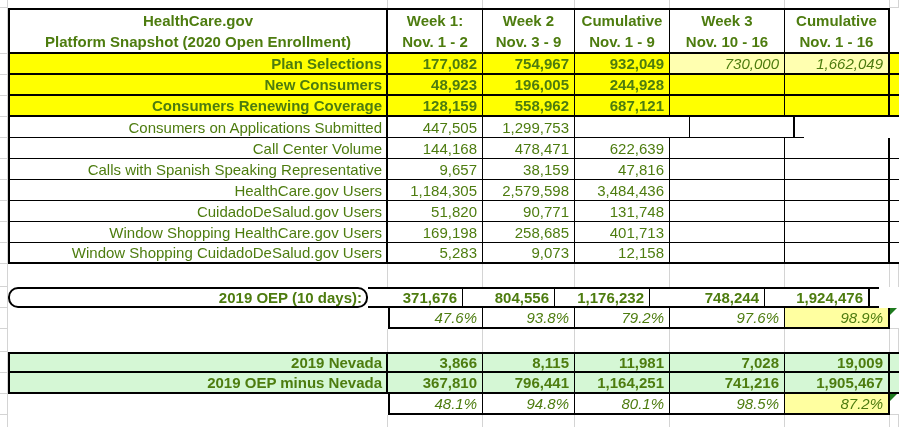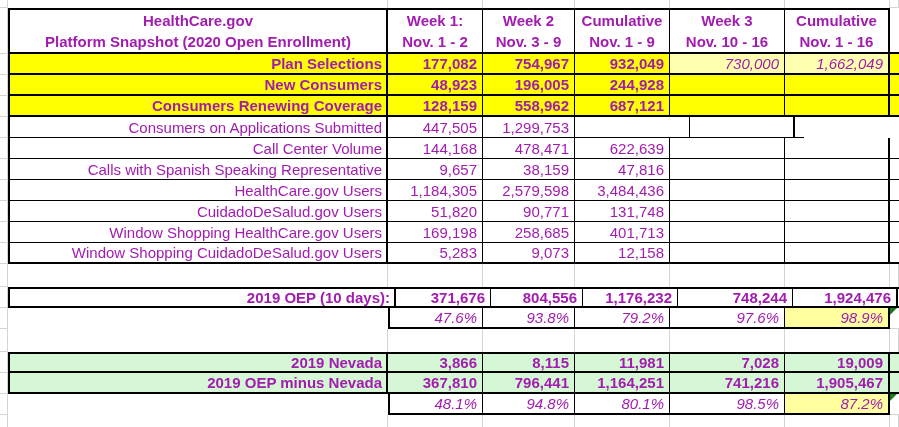--- a/index.html
+++ b/index.html
@@ -1,18 +1,18 @@
 <!DOCTYPE html>
 <html><head>
 <meta charset="utf-8">
 <style>
   html,body { margin:0; padding:0; background:#ffffff; }
   .sheet {
     position:relative; width:899px; height:427px; background:#ffffff;
-    font-family:"Liberation Sans", sans-serif; font-size:15px; color:#a21caf;
+    font-family:"Liberation Sans", sans-serif; font-size:15px; color:#4d7c0f;
     overflow:hidden;
   }
   .r { position:absolute; display:flex; left:8px; }
   .c {
     box-sizing:border-box; height:100%; flex:0 0 auto; position:relative;
     display:flex; align-items:center; overflow:hidden; white-space:nowrap;
     background:#ffffff;
   }
   .num { justify-content:flex-end; padding-right:5px; }
   .lbl { justify-content:flex-end; padding-right:4px;padding-left:33px; }
@@ -177,21 +177,21 @@
     <div class="r" style="top: 264px; height: 23px;">
       <div class="c" style="width: 380px; border-right: 1px solid rgb(212, 212, 212);"></div>
       <div class="c" style="width: 95px; border-right: 1px solid rgb(212, 212, 212);"></div>
       <div class="c" style="width: 92px; border-right: 1px solid rgb(212, 212, 212);"></div>
       <div class="c" style="width: 95px; border-right: 1px solid rgb(212, 212, 212);"></div>
       <div class="c" style="width: 115px; border-right: 1px solid rgb(212, 212, 212);"></div>
       <div class="c" style="width: 105px; border-right: 1px solid rgb(212, 212, 212);"></div>
       <div class="c" style="width: 9px; border-right: 1px solid rgb(212, 212, 212);"></div>
     </div>
     <div class="r" style="top: 287px; height: 21px;">
-      <div class="c lbl bold" style="width: 388px; border-width: 2px; border-style: solid; border-color: rgb(0, 0, 0);">2019 OEP (10 days):</div>
+      <div class="c lbl bold" style="width: 360px; border-width: 2px; border-style: solid; border-color: rgb(0, 0, 0); border-radius: 10px;">2019 OEP (10 days):</div>
       <div class="c num bold" style="width: 95px; border-right: 1px solid rgb(0, 0, 0); border-top: 2px solid rgb(0, 0, 0); border-bottom: 2px solid rgb(0, 0, 0);">371,676</div>
       <div class="c num bold" style="width: 92px; border-right: 1px solid rgb(0, 0, 0); border-top: 2px solid rgb(0, 0, 0); border-bottom: 2px solid rgb(0, 0, 0);">804,556</div>
       <div class="c num bold" style="width: 95px; border-right: 1px solid rgb(0, 0, 0); border-top: 2px solid rgb(0, 0, 0); border-bottom: 2px solid rgb(0, 0, 0);">1,176,232</div>
       <div class="c num bold" style="width: 115px; border-right: 1px solid rgb(0, 0, 0); border-top: 2px solid rgb(0, 0, 0); border-bottom: 2px solid rgb(0, 0, 0);">748,244</div>
       <div class="c num bold" style="width: 105px; border-right: 2px solid rgb(0, 0, 0); border-top: 2px solid rgb(0, 0, 0); border-bottom: 2px solid rgb(0, 0, 0);">1,924,476</div>
       <div class="c" style="width: 9px; border-top: 2px solid rgb(0, 0, 0); border-bottom: 2px solid rgb(0, 0, 0);"></div>
     </div>
     <div class="r" style="top: 308px; height: 21px;">
       <div class="c" style="width: 380px;"></div>
       <div class="c num ital" style="width: 95px; background: rgb(255, 255, 255); border-left: 2px solid rgb(0, 0, 0); border-right: 1px solid rgb(0, 0, 0); border-bottom: 2px solid rgb(0, 0, 0);">47.6%</div>

